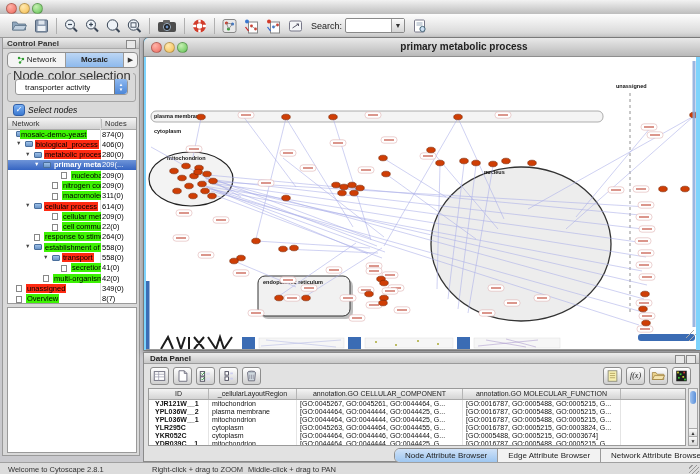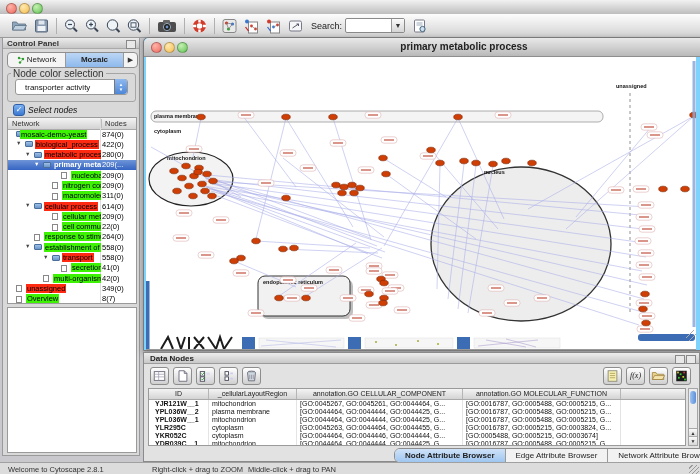--- a/index.html
+++ b/index.html
@@ -37,21 +37,21 @@
   .cp-float{position:absolute;right:3px;top:2px;width:8px;height:7px;border:1px solid #888;
     background:#e8e8e8;}
   .cp-tabs{position:absolute;left:4px;top:14px;width:129px;height:14px;display:flex;
     border:1px solid #8f8f8f;border-radius:4px;overflow:hidden;background:#f4f4f4;}
   .cp-tab{flex:1;font-size:8px;line-height:14px;text-align:center;color:#222;
     border-right:1px solid #9a9a9a;display:flex;align-items:center;justify-content:center;gap:2px;}
   .cp-tab.sel{background:linear-gradient(#bcd6f4,#8db9ec);font-weight:bold;}
   .cp-tab-arrow{width:13px;font-size:7px;line-height:14px;text-align:center;color:#333;}
   .groupbox{position:absolute;left:4px;top:35px;width:129px;height:29px;
     border:1px solid #a5a5a5;border-radius:3px;box-sizing:border-box;}
-  .groupbox-label{position:absolute;left:8px;top:30px;font-size:10px;color:#333;
+  .groupbox-label{position:absolute;left:8px;top:30px;font-size:13px;color:#333;
     background:#d9d9d9;padding:0 2px;}
   .combobox{position:absolute;left:12px;top:41px;width:113px;height:16px;background:#fff;
     border:1px solid #989898;border-radius:3px;font-size:8px;line-height:15px;
     padding-left:9px;box-sizing:border-box;color:#111;}
   .combo-stepper{position:absolute;right:0;top:-1px;width:13px;height:15px;
     background:linear-gradient(#8fb9f0,#4d87d8);border-radius:0 3px 3px 0;
     border-left:1px solid #777;color:#fff;font-size:4.5px;line-height:5px;
     text-align:center;padding-top:2.5px;box-sizing:border-box;}
   .checkrow{position:absolute;left:10px;top:66px;height:11px;}
   .checkbox{position:absolute;left:0;top:0;width:10px;height:10px;border-radius:3px;
@@ -120,21 +120,21 @@
   .dscroll{position:absolute;left:544px;top:35px;width:10px;height:58px;background:#ececec;
     border:1px solid #a5a5a5;box-sizing:border-box;}
   .dthumb{position:absolute;left:1px;top:2px;width:6px;height:13px;border-radius:3px;
     background:linear-gradient(90deg,#9fc2f0,#5a8fd8);}
   .darrow{position:absolute;left:0;width:8px;height:8px;font-size:5px;line-height:8px;
     text-align:center;color:#333;background:linear-gradient(#fafafa,#d8d8d8);border-top:1px solid #aaa;}
   .dp-tabs{position:absolute;left:250px;top:95px;height:13px;display:flex;
     border:1px solid #8c8c8c;border-radius:6px;overflow:hidden;background:#f2f2f2;}
   .dp-tab{font-size:8px;line-height:13px;padding:0 10px;color:#222;border-right:1px solid #9a9a9a;white-space:nowrap;}
   .dp-tab:last-child{border-right:none;}
-  .dp-tab.sel{background:linear-gradient(#cfe2f8,#9ec6f0);font-weight:bold;}
+  .dp-tab.sel{background:linear-gradient(#cfe2f8,#9ec6f0);font-weight:normal;}
   
   .statusbar{left:0;top:462px;width:700px;height:12px;background:#dcdcdc;border-top:1px solid #a0a0a0;}
   .statusbar span{position:absolute;top:2px;font-size:7.5px;color:#333;}
   .grip{position:absolute;right:1px;top:1px;width:10px;height:10px;
     background:repeating-linear-gradient(135deg,transparent 0 2px,#9a9a9a 2px 3px);}
   .comp-label{font-size:5.5px;font-weight:bold;fill:#111;}
 </style>
 </head>
 <body>
 
@@ -264,21 +264,21 @@
         <div class="trow">
 
     <span class="ticon folder" style="left: 8px;"></span>
     <span class="tlabel green" style="left: 12px; max-width: 73px;">mosaic-demo-yeast</span>
     <span class="tcount">874(0)</span>
   </div>
         <div class="trow">
     <span class="tri" style="left: 8px;">▼</span>
     <span class="ticon folder" style="left: 17px;"></span>
     <span class="tlabel red" style="left: 27px; max-width: 64px;">biological_process</span>
-    <span class="tcount">422(0)</span>
+    <span class="tcount">406(0)</span>
   </div>
         <div class="trow">
     <span class="tri" style="left: 17px;">▼</span>
     <span class="ticon folder" style="left: 26px;"></span>
     <span class="tlabel red" style="left: 36px; max-width: 55px;">metabolic process</span>
     <span class="tcount">280(0)</span>
   </div>
         <div class="trow sel">
     <span class="tri" style="left: 26px;">▼</span>
     <span class="ticon folder" style="left: 35px;"></span>
@@ -702,21 +702,21 @@
         <path d="M332 289 l60 -6 M360 282 l30 8 M340 283 l40 7" stroke="#b0a0d0" stroke-width=".6"></path>
         <rect x="492" y="277" width="57" height="7" rx="3" fill="#3b6cb4"></rect>
         <path d="M540 281l8-8M543 284l8-8" stroke="#aaa" stroke-width="1"></path>
         <line x1="0" y1="292.5" x2="550" y2="292.5" stroke="#999" stroke-width="1"></line>
       </g>
     </svg>
   </div>
 </div>
 
 <div class="abs data-panel">
-  <div class="dp-titlebar">Data Nodes</div>
+  <div class="dp-titlebar">Data Panel</div>
   <div class="cp-float" style="right:14px;top:2px"></div>
   <div class="cp-float" style="right:3px;top:2px"></div>
   <div class="dp-toolbar">
     <button class="dbtn"><svg viewBox="0 0 16 16">
           <rect x="2" y="3" width="12" height="10" fill="#fff" stroke="#667"></rect>
           <path d="M2 6h12M2 9h12M7 3v10" stroke="#99a" stroke-width=".8"></path>
         </svg></button>
     <button class="dbtn"><svg viewBox="0 0 16 16">
           <path d="M4 2h6l3 3v9H4z" fill="#fff" stroke="#667"></path>
           <path d="M10 2v3h3" fill="none" stroke="#667"></path>

